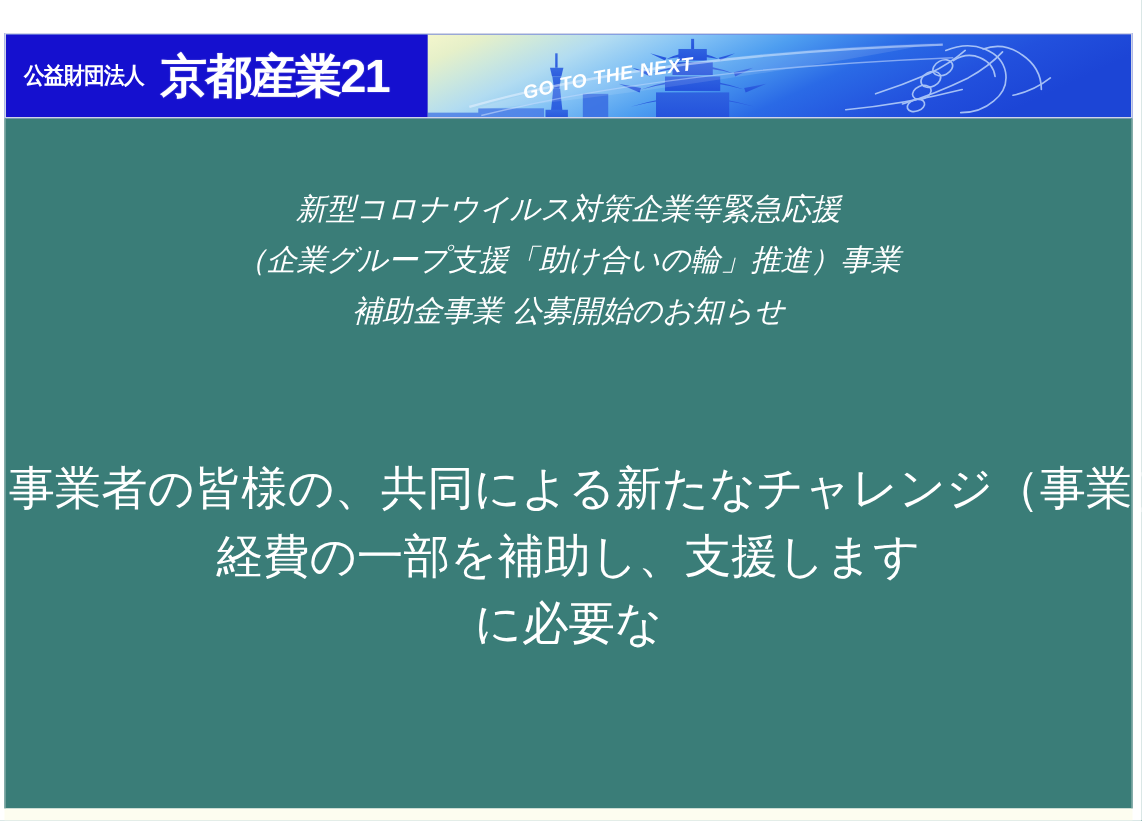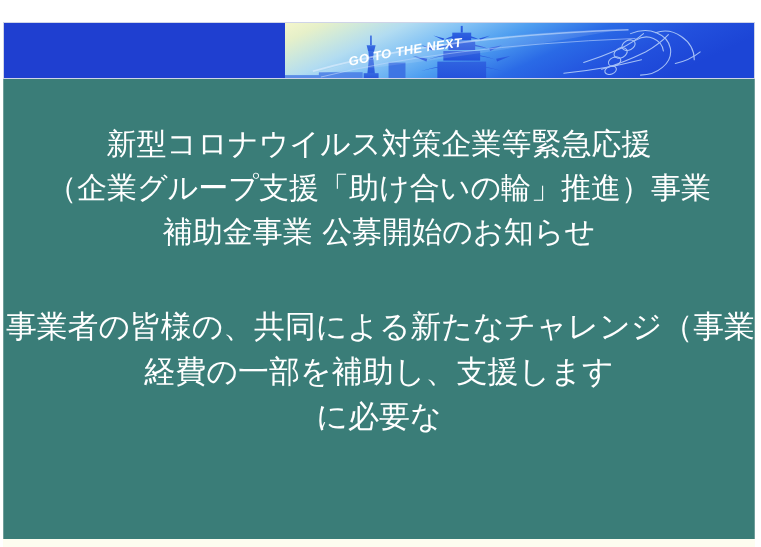--- a/index.html
+++ b/index.html
@@ -127,22 +127,23 @@
     letter-spacing: 0px;
   }
 
   #title-block {
     position: absolute;
     left: 0;
     top: 50px;
     width: 100%;
   }
   #title-block .jp-text {
-    font-size: 30px;
+    font-size: 20px;
     margin-bottom: 14px;
+    font-style: italic;
   }
   #title-line-1 { font-size: 31px; }
   #title-line-2 { font-size: 31px; margin-top: 12px; }
   #title-line-3 { font-size: 31px; }
 
   #body-block {
     position: absolute;
     left: 0;
     top: 232px;
     width: 100%;
@@ -157,20 +158,24 @@
 
   
 </style>
 </head>
 <body>
 
 <div id="page">
 
   <div id="header-banner">
 
+    <div class="logo-block">
+      <span class="logo-kanji-small">公益財団法人</span>
+      <span class="logo-kanji-large">京都産業21</span>
+    </div>
 
     <div class="banner-art">
       <svg viewBox="0 0 471 57" preserveAspectRatio="none" aria-hidden="true">
         <defs>
           <linearGradient id="skyGrad" x1="0" y1="0" x2="1" y2="0.25">
             <stop offset="0" stop-color="#f4f6cc"></stop>
             <stop offset="0.08" stop-color="#e6f0c9"></stop>
             <stop offset="0.16" stop-color="#cde8dc"></stop>
             <stop offset="0.25" stop-color="#b2dcf1"></stop>
             <stop offset="0.36" stop-color="#86c4f5"></stop>

